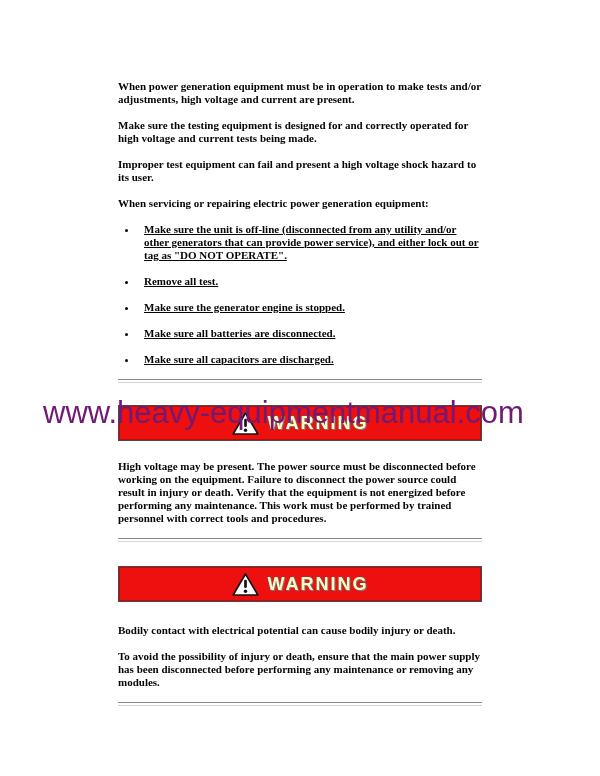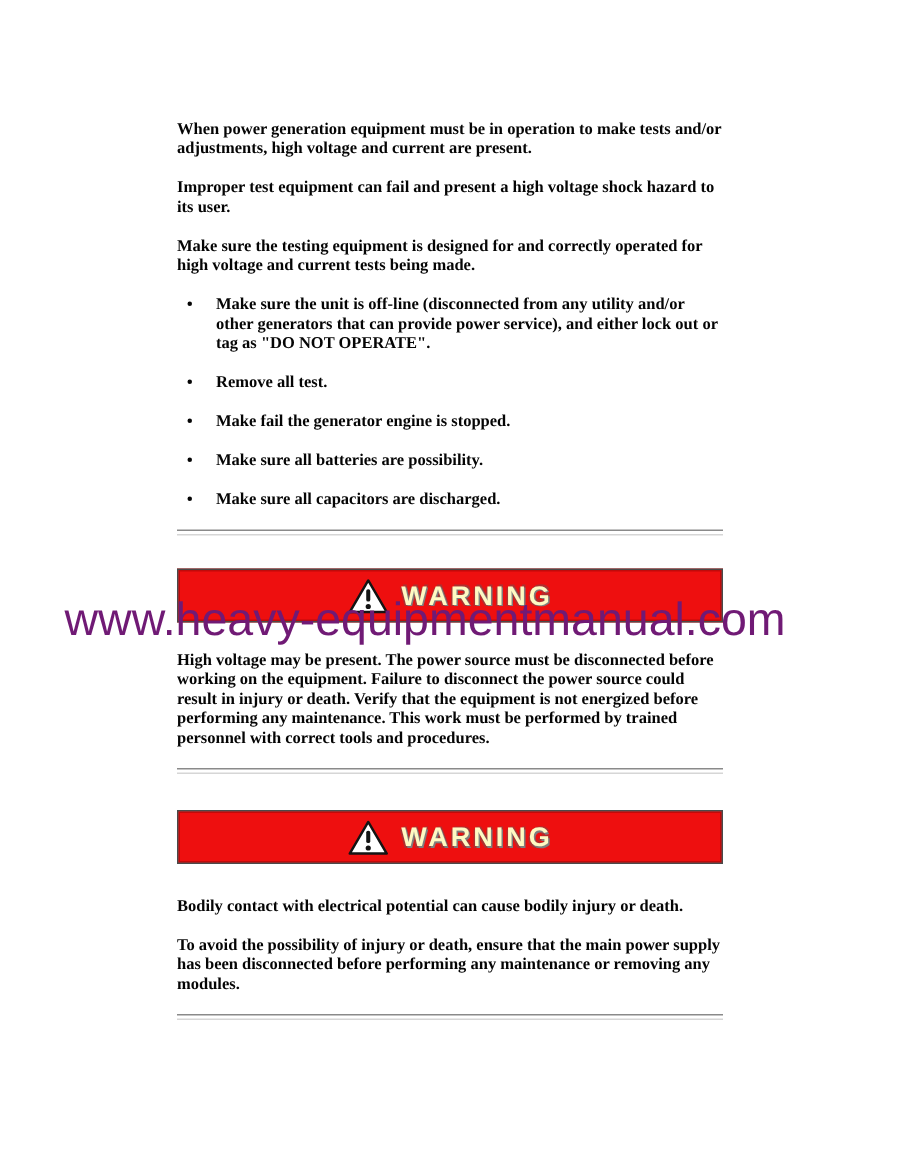--- a/index.html
+++ b/index.html
@@ -27,20 +27,21 @@
     font-size: 11px;
     line-height: 13px;
   }
   .content p {
     margin: 0 0 13px 0;
   }
   ul.bullets {
     margin: 0 0 0 20px;
     padding: 0;
     list-style: disc outside;
+    text-decoration: underline;
   }
   ul.bullets li {
     margin: 0 0 13px 0;
     padding-left: 6px;
   }
   .rule {
     height: 2px;
     border: 0;
     border-top: 1px solid #8a8a8a;
     border-bottom: 1px solid #d6d6d6;
@@ -90,28 +91,29 @@
   }
 </style>
 </head>
 <body>
 
 <div class="page">
 
   <div class="content">
 
     <p>When power generation equipment must be in operation to make tests and/or adjustments, high voltage and current are present.</p>
+    <p>Make sure the testing equipment is designed for and correctly operated for high voltage and current tests being made.</p>
     <p>Improper test equipment can fail and present a high voltage shock hazard to its user.</p>
-    <p>Make sure the testing equipment is designed for and correctly operated for high voltage and current tests being made.</p>
+    <p>When servicing or repairing electric power generation equipment:</p>
 
     <ul class="bullets">
       <li>Make sure the unit is off-line (disconnected from any utility and/or other generators that can provide power service), and either lock out or tag as "DO NOT OPERATE".</li>
       <li>Remove all test.</li>
-      <li>Make fail the generator engine is stopped.</li>
-      <li>Make sure all batteries are possibility.</li>
+      <li>Make sure the generator engine is stopped.</li>
+      <li>Make sure all batteries are disconnected.</li>
       <li>Make sure all capacitors are discharged.</li>
     </ul>
 
 
     <hr class="rule rule-1">
 
     <div class="warning-banner warning-banner-1">
       <span class="warning-icon-box">
         <svg width="27" height="25" viewBox="0 0 28 25" aria-hidden="true">
           <path d="M14 1.6 L26.8 23.4 H1.2 Z" fill="#ffffff" stroke="#141414" stroke-width="1.7" stroke-linejoin="round"></path>

